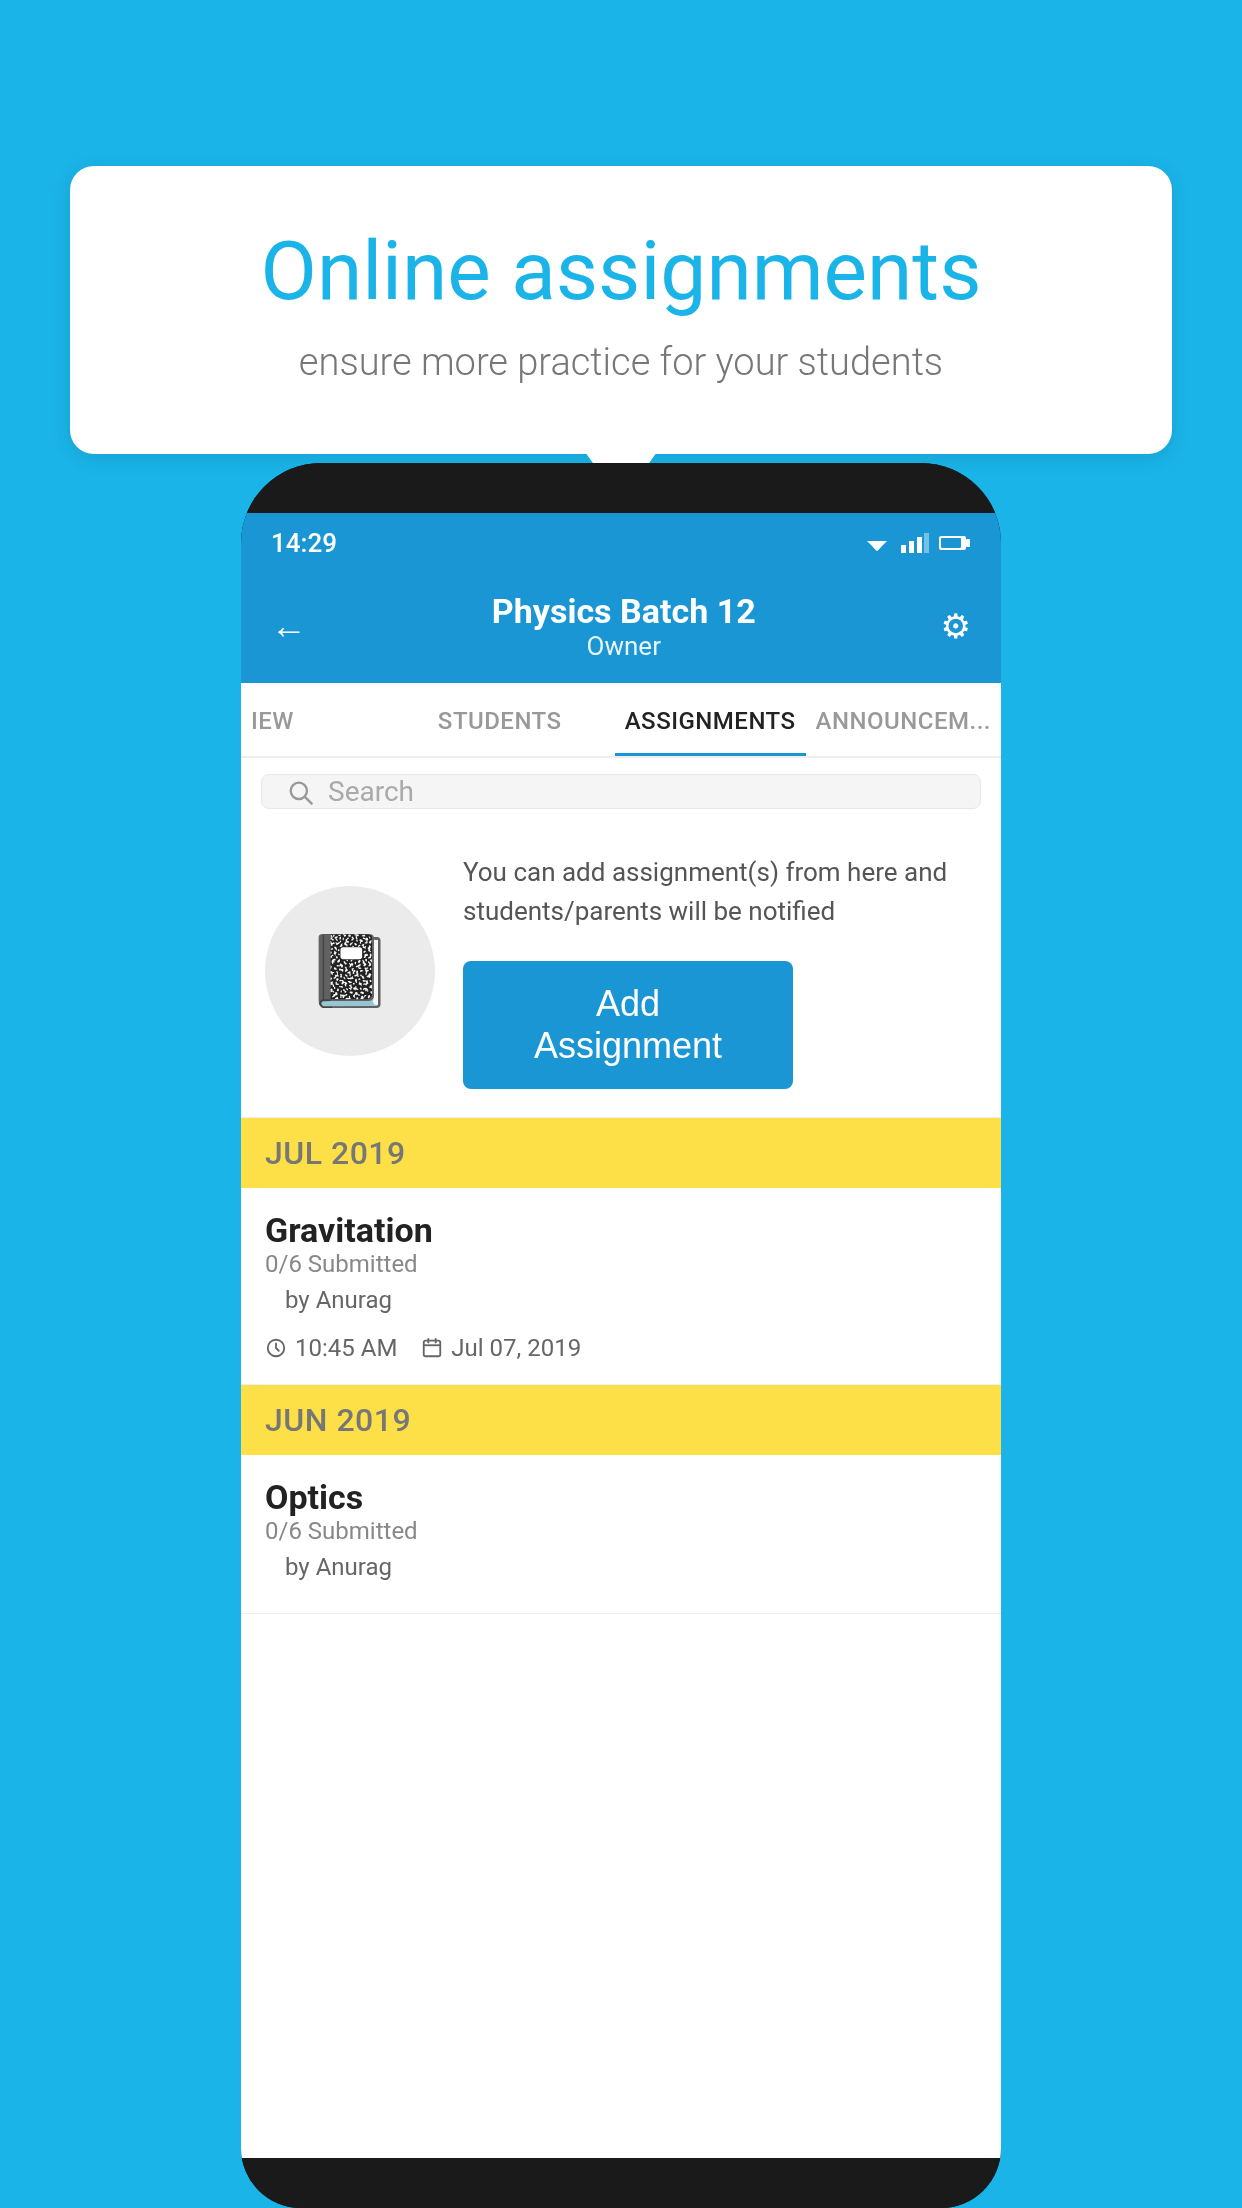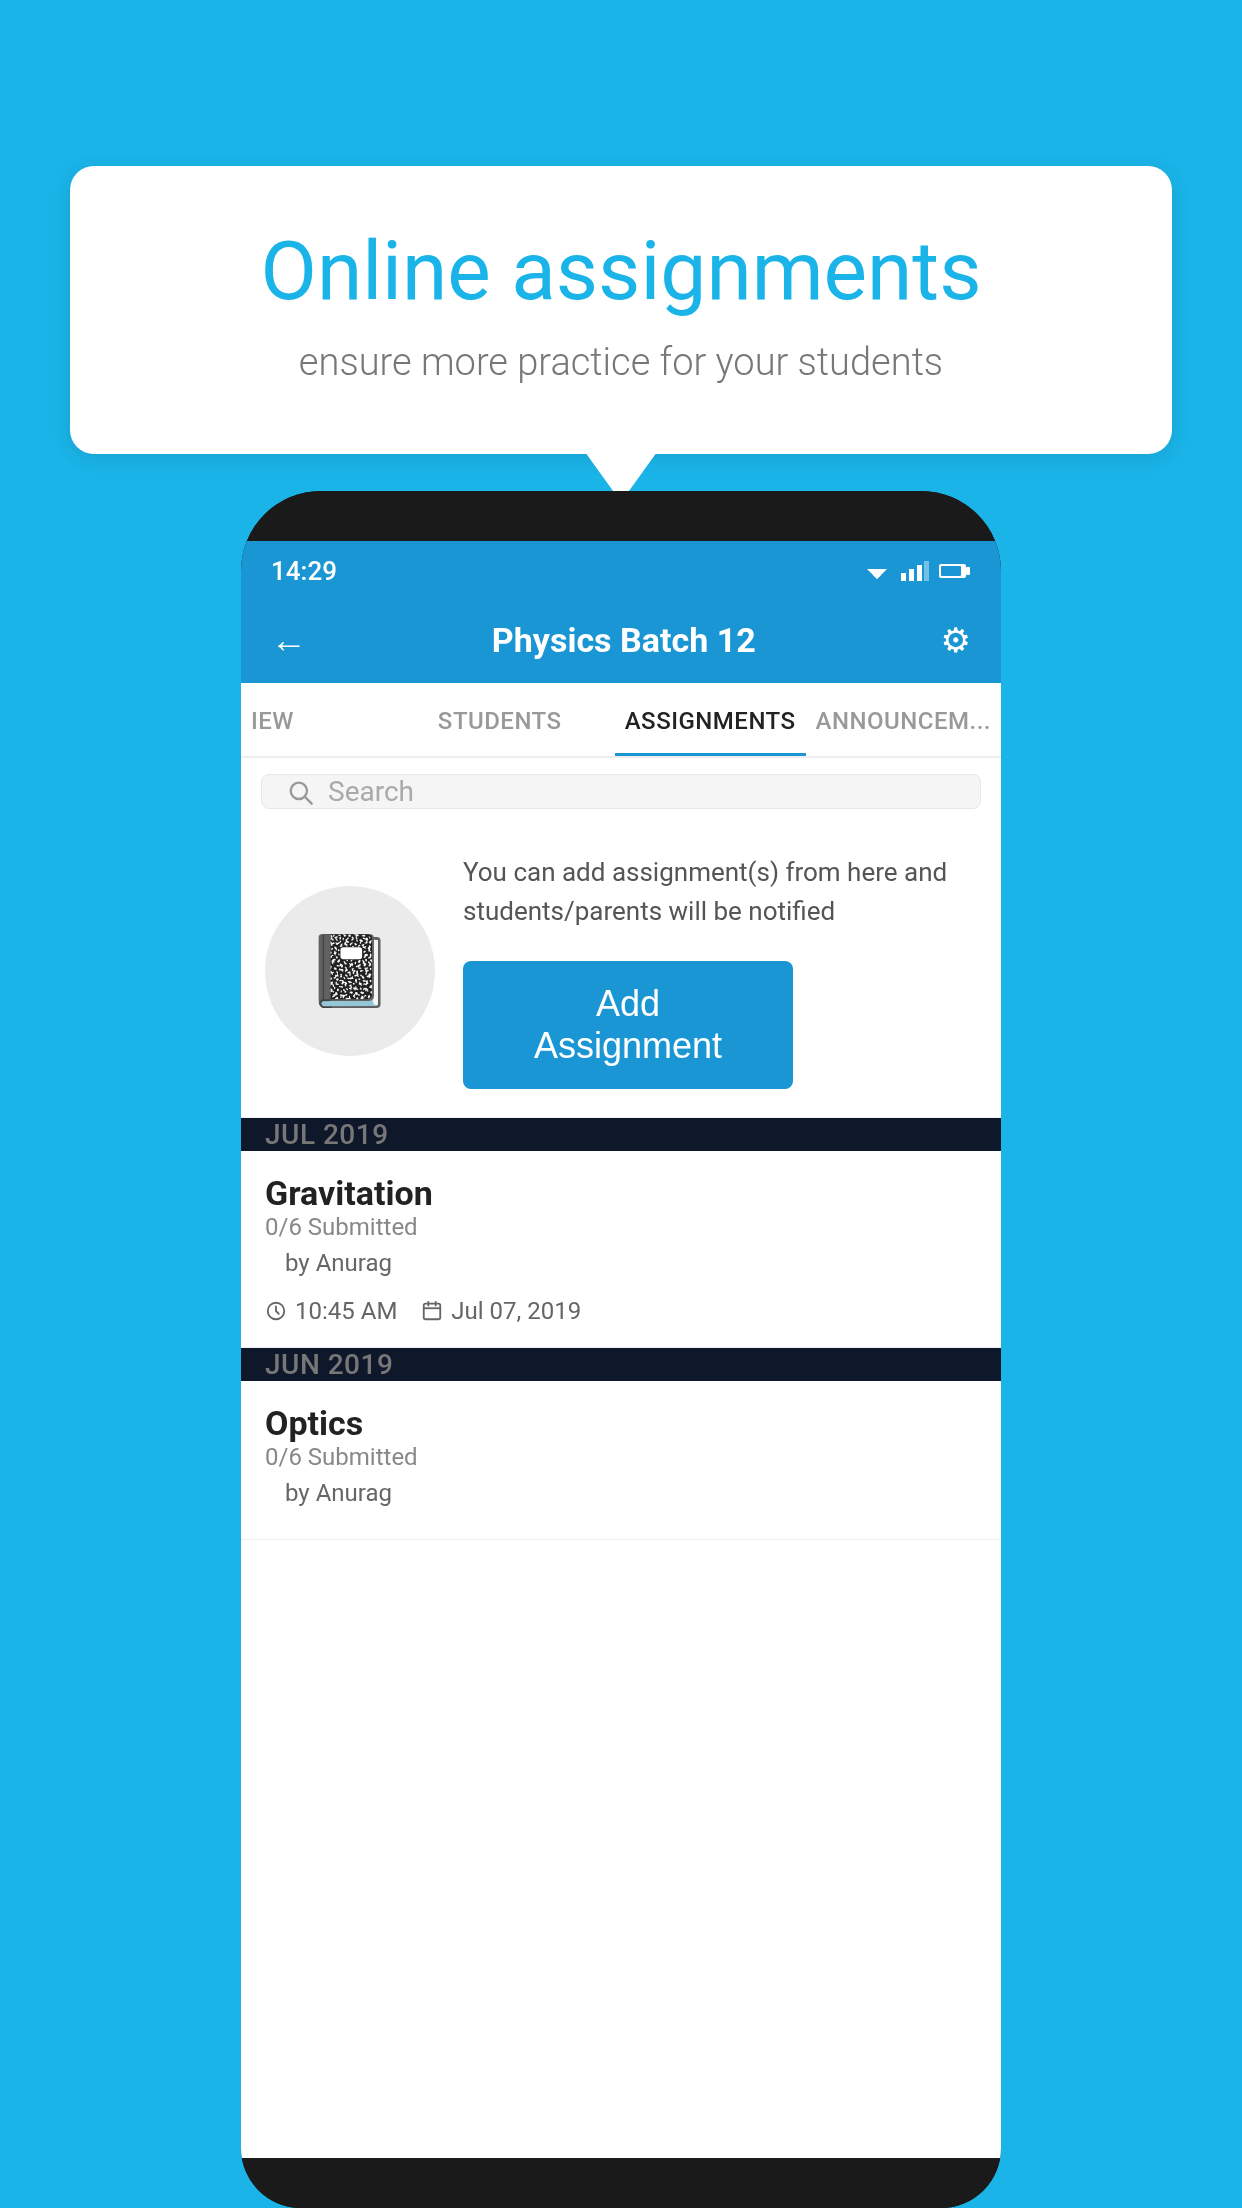--- a/index.html
+++ b/index.html
@@ -246,24 +246,24 @@
       padding: 22px 36px;
       font-size: 36px;
       font-weight: 500;
       cursor: pointer;
       width: 100%;
       max-width: 330px;
     }
 
     
     .section-header {
-      background: #0f172a;
-      padding: 0 24px;
+      background: #fde047;
+      padding: 16px 24px;
       color: #777;
-      font-size: 28px;
+      font-size: 32px;
       font-weight: 500;
       letter-spacing: 0.5px;
     }
 
     
     .assignment-item {
       padding: 22px 24px;
       border-bottom: 1px solid #eee;
       background: white;
     }
@@ -358,20 +358,21 @@
           <rect fill="white" x="27" y="5" width="4" height="8" rx="1"></rect>
           <rect fill="#1a96d4" x="2" y="4" width="20" height="10" rx="1"></rect>
         </svg>
       </div>
     </div>
 
     <div class="app-header">
       <span class="back-icon">←</span>
       <div class="header-title-group">
         <div class="header-title">Physics Batch 12</div>
+        <div class="header-subtitle">Owner</div>
       </div>
       <span class="gear-icon">⚙</span>
     </div>
 
     <div class="tabs-bar">
       <div class="tab-item">
         <span>IEW</span>
       </div>
       <div class="tab-item">
         <span>STUDENTS</span>

